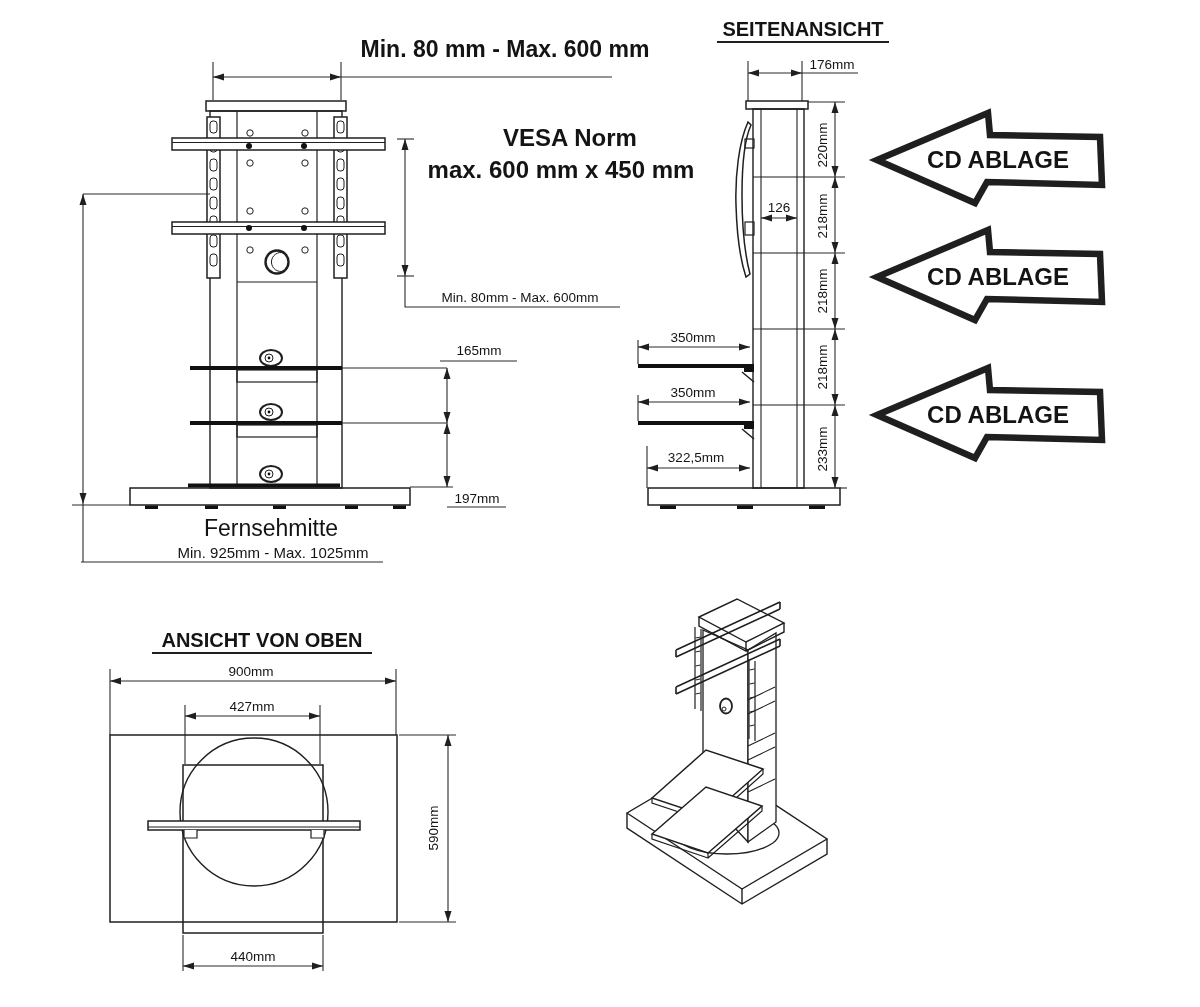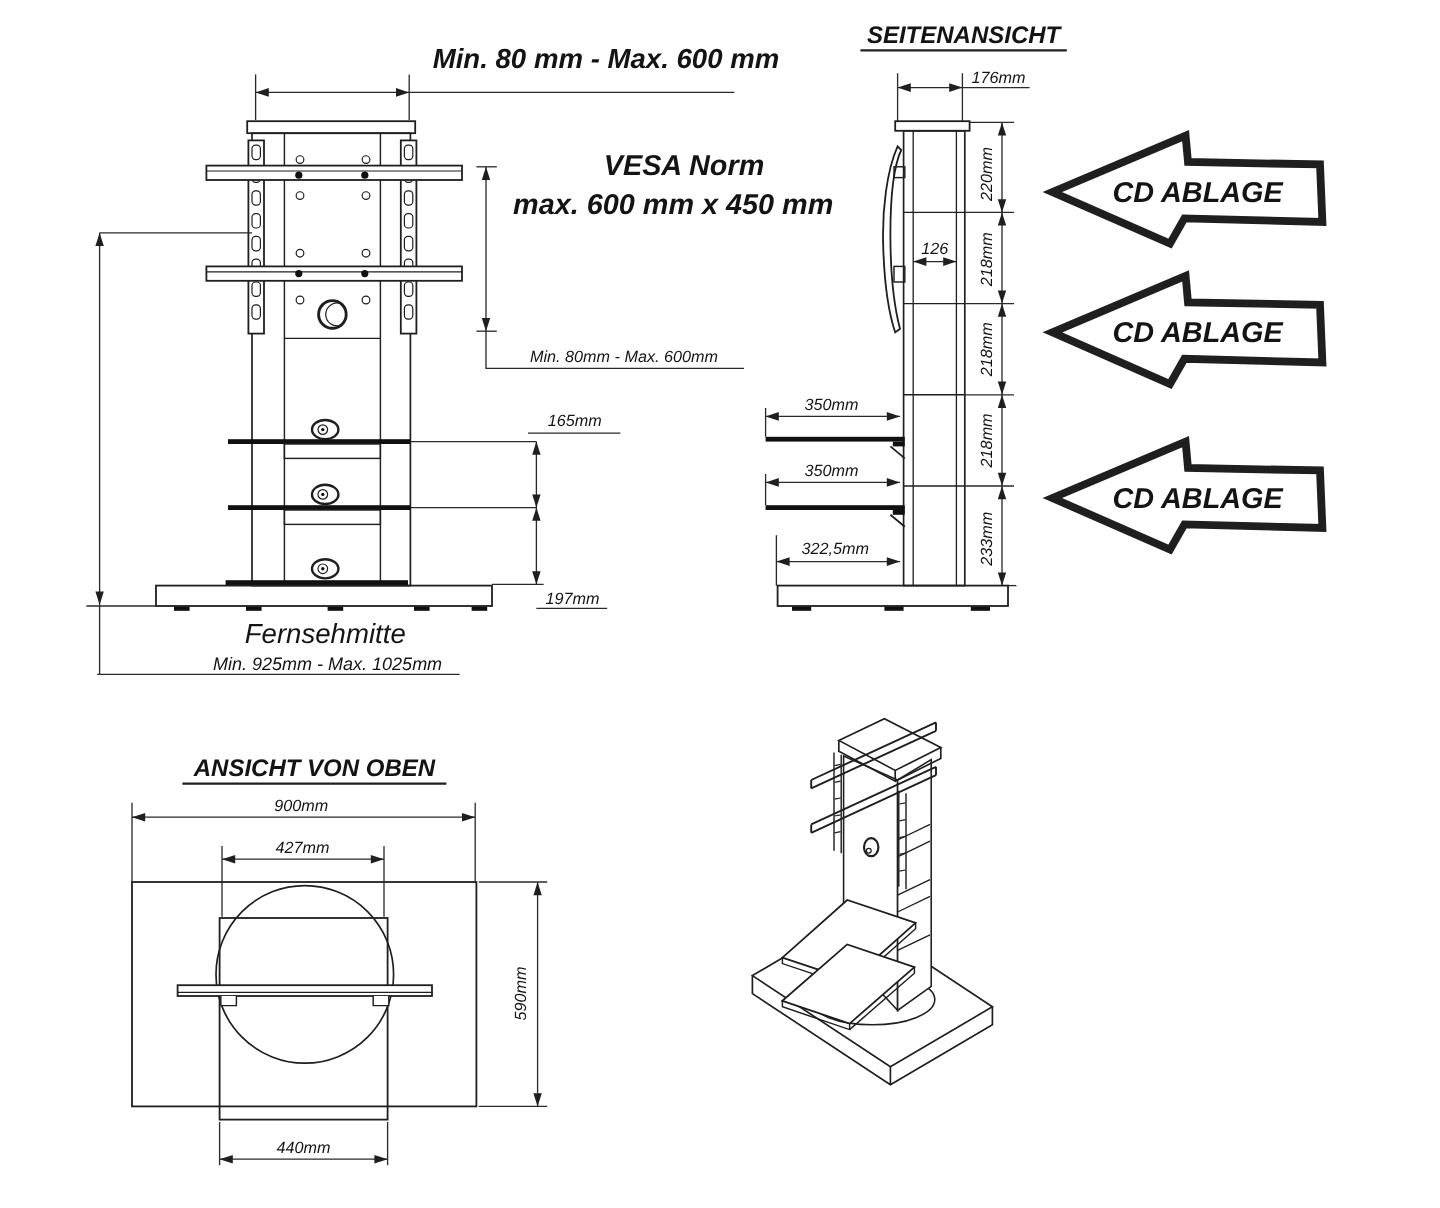--- a/index.html
+++ b/index.html
@@ -1,17 +1,17 @@
 <!DOCTYPE html>
 <html><head>
 <meta charset="utf-8">
 <style>
   html,body{margin:0;padding:0;background:#ffffff;}
   #stage{position:relative;width:1200px;height:1007px;background:#ffffff;overflow:hidden;
-         font-family:"Liberation Sans", sans-serif;font-style:italic;}
+         font-family:"Liberation Sans", sans-serif;}
   svg{position:absolute;left:0;top:0;}
   text{fill:#141414;font-family:"Liberation Sans", sans-serif;}
   .ln{stroke:#1f1f1f;fill:none;}
   .thin{stroke:#2a2a2a;stroke-width:1.1;fill:none;}
   .ah{fill:#1f1f1f;stroke:none;}
   .blk{fill:#111;stroke:none;}
   .wt{fill:#ffffff;stroke:#1f1f1f;}
   .dim{font-size:13.5px;}
   .big{font-size:23px;font-weight:bold;}
   .vesa{font-size:24px;font-weight:bold;}

